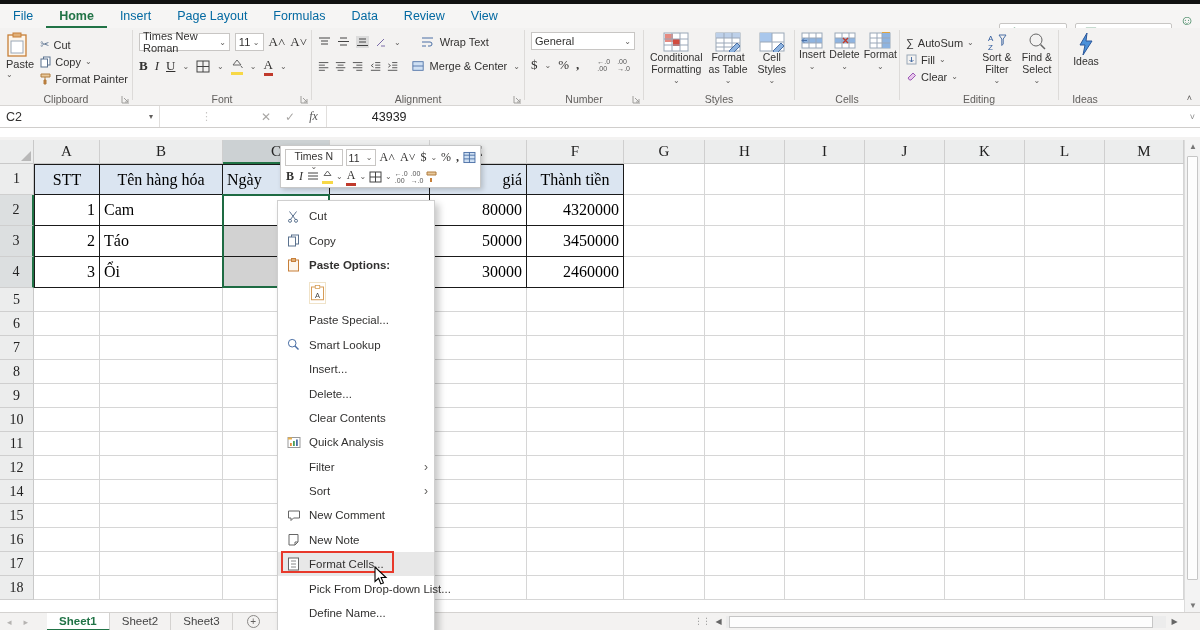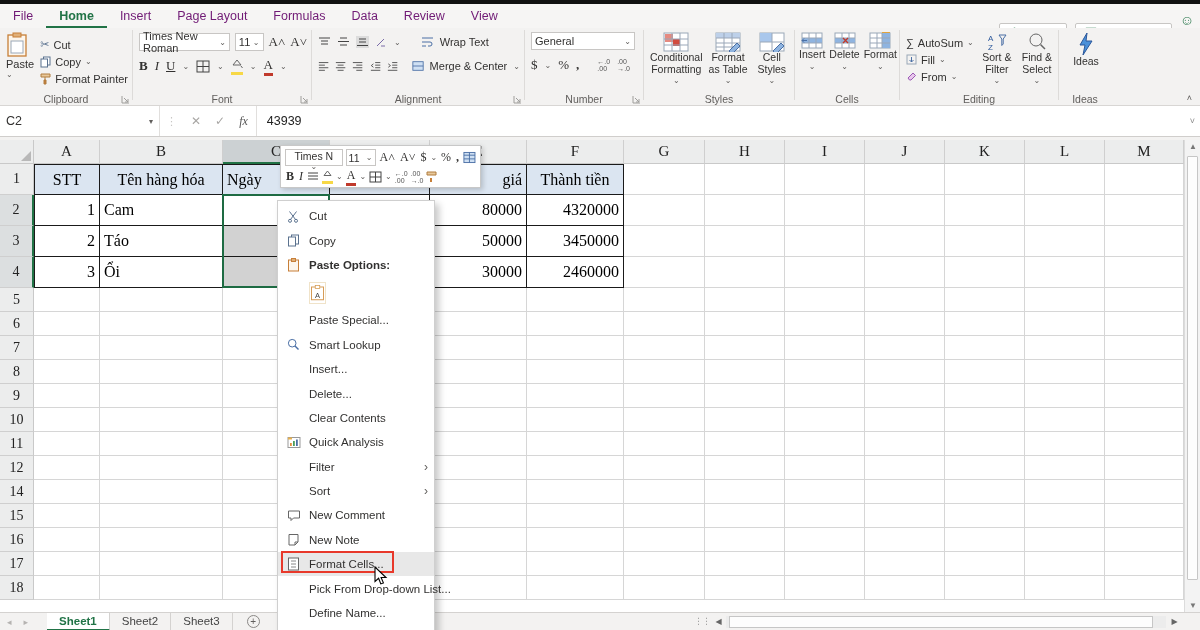--- a/index.html
+++ b/index.html
@@ -2,21 +2,21 @@
 <html style="--accent: #217346; --hdrfill: #dbe5f1; --selgray: #d2d2d2; --red: #e8392b;"><head>
 <meta charset="utf-8">
 <style>
   * { box-sizing: border-box; margin: 0; padding: 0; }
   html,body { width:1200px; height:630px; overflow:hidden; position:relative;
     font-family:"Liberation Sans","DejaVu Sans",sans-serif; background:#fff; font-size:12px; color:#323130;}
   
   .titlebar{position:absolute;left:0;top:0;width:1200px;height:4px;background:#111;}
   
   .tabrow{position:absolute;left:0;top:4px;width:1200px;height:24px;background:#f6f5f4;display:flex;align-items:center;}
-  .rtab{padding:0 13px;font-size:12.5px;color:#701a75;height:24px;line-height:24px;cursor:default;}
+  .rtab{padding:0 13px;font-size:12.5px;color:#0369a1;height:24px;line-height:24px;cursor:default;}
   .rtab.active{color:var(--accent);font-weight:bold;border-bottom:2.5px solid var(--accent);}
   .tabrow-right{position:absolute;right:6px;top:4px;height:24px;display:flex;align-items:center;gap:8px;}
   .pillbtn{display:flex;align-items:center;gap:4px;background:#fff;border:1px solid #c8c6c4;border-radius:2px;
     height:20px;padding:0 9px;color:var(--accent);font-size:12.5px;margin-top:25px;}
   .smiley{color:var(--accent);font-size:14px;}
   
   .ribbon{position:absolute;left:0;top:28px;width:1200px;height:78px;background:#f3f2f1;border-bottom:1px solid #d8d6d4;display:flex;}
   .rgroup{position:relative;height:78px;padding:4px 4px 14px 6px;}
   .gsep{width:1px;background:#dddbd9;height:70px;margin-top:2px;}
   .glabel{position:absolute;bottom:1px;left:0;right:0;text-align:center;font-size:10.5px;color:#605e5c;}
@@ -25,21 +25,21 @@
   .srow{display:flex;align-items:center;gap:4px;font-size:11px;height:17px;color:#323130;white-space:nowrap;}
   .combo{background:#fff;border:1px solid #c8c6c4;height:18px;display:flex;align-items:center;
     font-size:11px;padding:0 3px;justify-content:space-between;color:#323130;}
   .chev{font-size:8px;color:#605e5c;}
   .frow{display:flex;align-items:center;gap:5px;height:20px;}
   .fbtn{font-family:"Liberation Serif",serif;font-size:13px;}
   .vbtn{display:flex;flex-direction:column;align-items:center;width:62px;font-size:10.5px;line-height:11.5px;text-align:center;color:#323130;}
   .vbtn.sm{width:48px;}
   .ribbon-collapse{position:absolute;right:8px;bottom:2px;color:#605e5c;font-size:9px;}
   
-  .fbar{position:absolute;left:0;top:106px;width:1200px;height:31px;background:#fff;border-bottom:1px solid #d0cecc;display:flex;align-items:center;}
+  .fbar{position:absolute;left:0;top:106px;width:1200px;height:22px;background:#fff;border-bottom:1px solid #d0cecc;display:flex;align-items:center;gap:35px;}
   .namebox{width:160px;height:100%;display:flex;align-items:center;justify-content:space-between;padding:0 6px;border-right:1px solid #e1dfdd;font-size:12.5px;}
   .fsep{color:#c8c6c4;padding:0 6px;font-size:11px;}
   .fxbtns{display:flex;align-items:center;gap:14px;color:#a8a6a4;font-size:12px;padding:0 8px;border-right:1px solid #e1dfdd;height:100%;}
   .fxit{font-family:"Liberation Serif",serif;font-style:italic;color:#555;}
   .fval{padding-left:10px;font-size:12.5px;color:#222;}
   .fbar-chev{position:absolute;right:5px;color:#888;font-size:9px;}
   .gapstrip{position:absolute;left:0;top:137px;width:1200px;height:3px;background:#f3f2f1;}
   
   .gridwrap{position:absolute;left:0;top:140px;width:1184px;height:472px;overflow:hidden;background:#fff;}
   .chrow{display:flex;height:24px;}
@@ -366,21 +366,21 @@
             <rect x="1" y="1" width="9" height="9" fill="none" stroke="#9aa7b8"></rect>
             <path d="M5.5 3v5M3.5 6l2 2 2-2" fill="none" stroke="#4a6fa5"></path>
           </svg>
           <span>Fill</span>
           <span class="chev">⌄</span>
         </div>
       <div class="srow">
           <svg width="11" height="11" viewBox="0 0 11 11">
             <path d="M2 7L7 2l2.5 2.5L5 9H3.5z" fill="#e9c8ec" stroke="#9b59b6"></path>
           </svg>
-          <span>From</span>
+          <span>Clear</span>
           <span class="chev">⌄</span>
         </div>
     </div>
     <div class="vbtn sm">
       <svg width="20" height="20" viewBox="0 0 20 20">
           <text x="1" y="9" font-size="8" fill="#2b579a">A</text>
           <text x="1" y="18" font-size="8" fill="#2b579a">Z</text>
           <path d="M12 3h7l-2.8 4v5l-1.4 1.5V7z" fill="none" stroke="#4a6fa5"></path>
         </svg>
       <span>Sort &amp; Filter</span>

